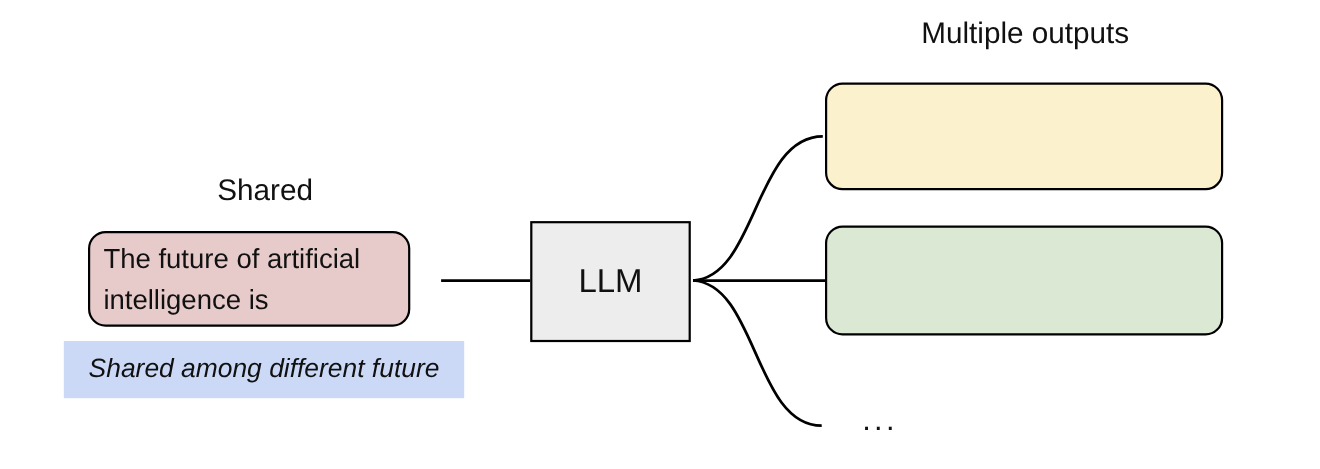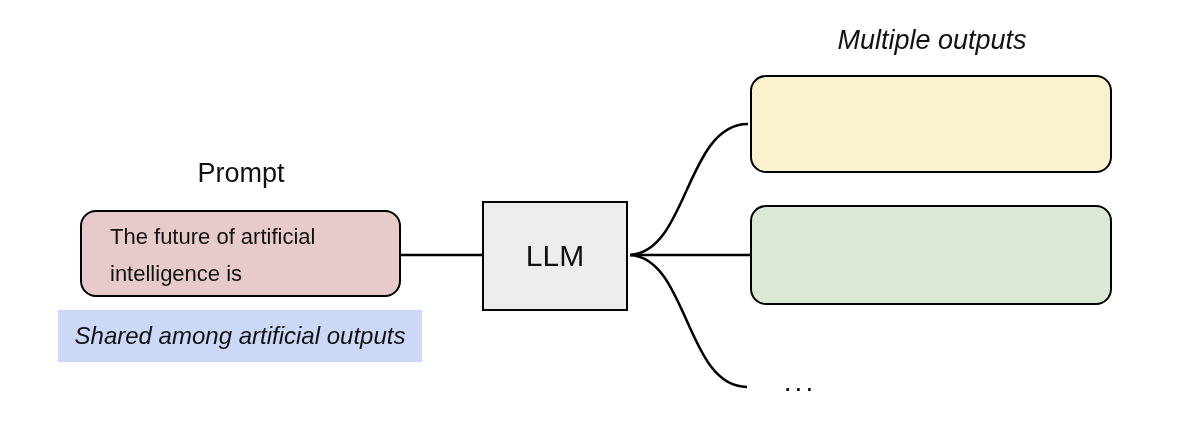--- a/index.html
+++ b/index.html
@@ -33,26 +33,26 @@
     position: absolute;
     box-sizing: border-box;
     border: 2.5px solid #000000;
   }
   .rounded {
     border-radius: 16px;
   }
   .prompt-box {
     left: 80px;
     top: 210px;
-    width: 321px;
+    width: 293px;
     height: 87px;
     background: #e7caca;
-    font-size: 22px;
+    font-size: 25px;
     line-height: 37px;
-    padding: 6px 16px 0 28px;
+    padding: 6px 16px 0 12px;
   }
   .llm-box {
     left: 482px;
     top: 201px;
     width: 146px;
     height: 110px;
     background: #ededed;
     display: flex;
     align-items: center;
     justify-content: center;
@@ -77,23 +77,22 @@
     font-size: 27px;
     text-align: center;
   }
   .prompt-label {
     left: 91px;
     top: 158px;
     width: 300px;
   }
   .outputs-label {
     left: 782px;
-    top: 25px;
+    top: 15px;
     width: 300px;
-    font-style: italic;
   }
   .note-bar {
     position: absolute;
     left: 58px;
     top: 310px;
     width: 364px;
     height: 52px;
     background: #cbd9f7;
     display: flex;
     align-items: center;
@@ -116,25 +115,25 @@
 
 <div class="canvas">
 
   <svg class="connectors" viewBox="0 0 1200 426">
     <path d="M 401 255 L 483 255" style="stroke: rgb(0, 0, 0);"></path>
     <path d="M 630 255 C 688 252 686 124 748 124" style="stroke: rgb(0, 0, 0);"></path>
     <path d="M 630 255 L 750 255" style="stroke: rgb(0, 0, 0);"></path>
     <path d="M 630 255 C 688 258 686 387 747 387" style="stroke: rgb(0, 0, 0);"></path>
   </svg>
 
-  <div class="diagram-label prompt-label">Prompt</div>
+  <div class="diagram-label prompt-label">Shared</div>
 
   <div class="node rounded prompt-box" style="background-color: rgb(231, 202, 202);">The future of artificial intelligence is</div>
 
-  <div class="note-bar" style="background-color: rgb(203, 217, 247);">Shared among artificial outputs</div>
+  <div class="note-bar" style="background-color: rgb(203, 217, 247);">Shared among different future</div>
 
   <div class="node llm-box" style="background-color: rgb(237, 237, 237);">LLM</div>
 
   <div class="diagram-label outputs-label">Multiple outputs</div>
 
   <div class="node rounded output-box-1" style="background-color: rgb(251, 241, 204);"></div>
 
   <div class="node rounded output-box-2" style="background-color: rgb(219, 232, 211);"></div>
 
   <div class="ellipsis">...</div>

